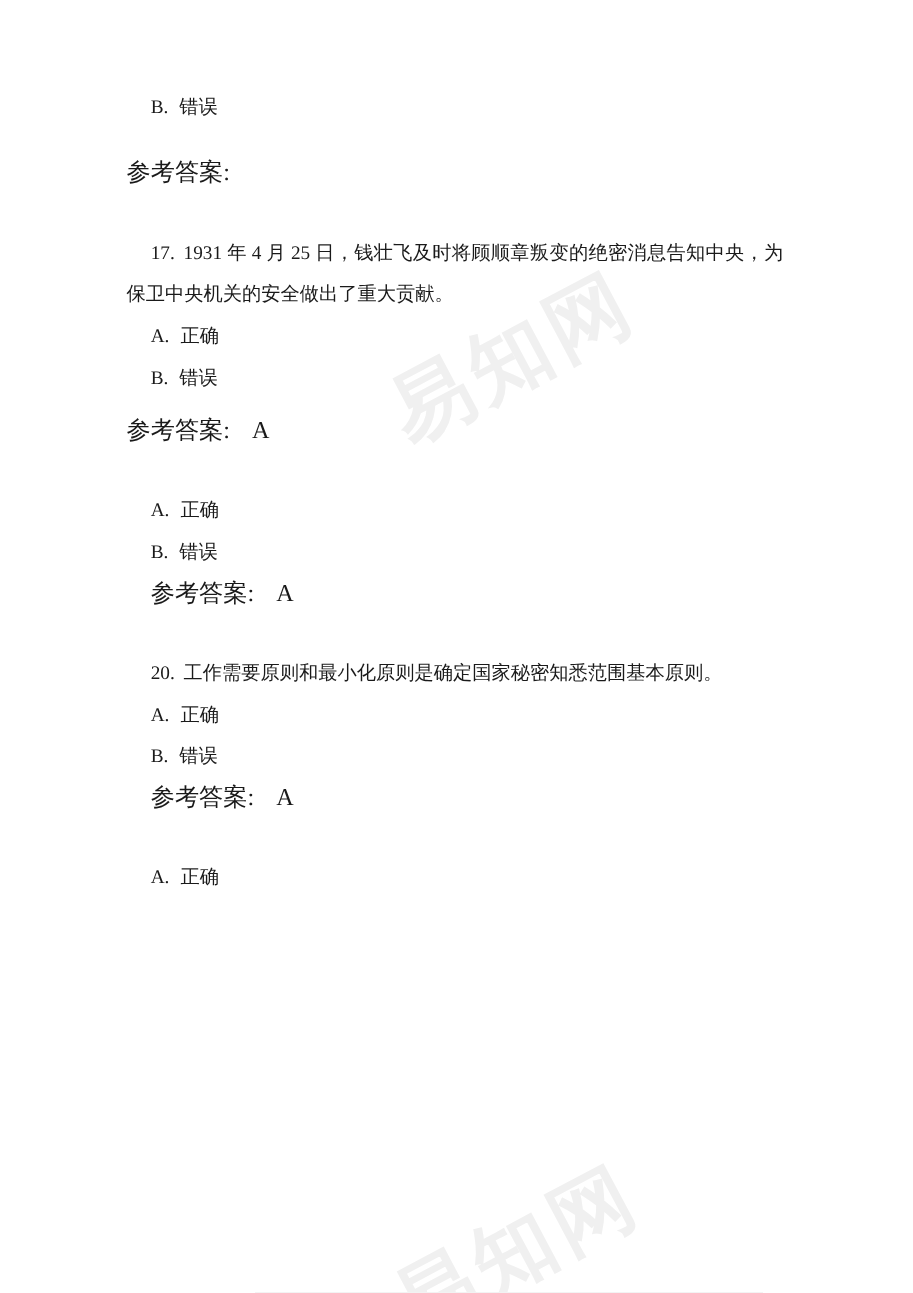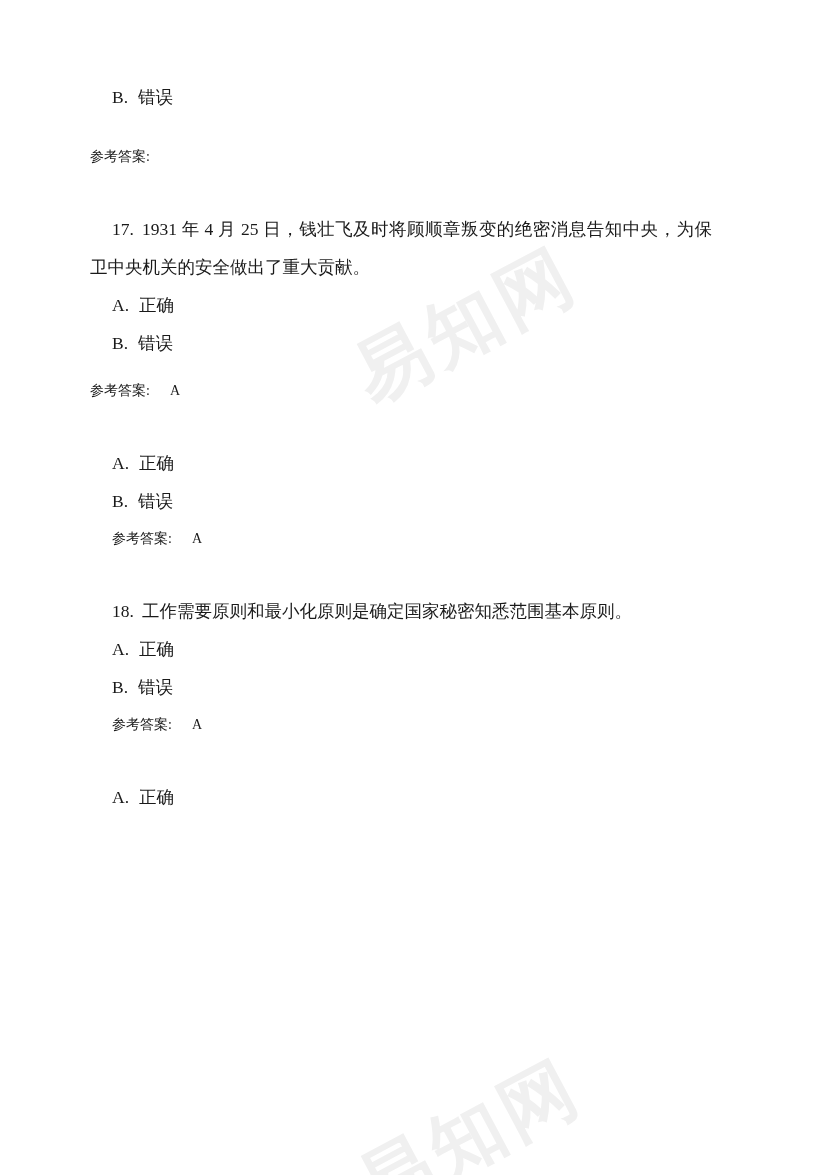--- a/index.html
+++ b/index.html
@@ -18,21 +18,21 @@
     background: #ffffff;
     overflow: hidden;
     box-sizing: border-box;
   }
   .page-inner {
     position: absolute;
     left: 0;
     top: 0;
     right: 0;
     bottom: 0;
-    padding: 78px 118px 40px 90px;
+    padding: 78px 118px 40px 115px;
     box-sizing: border-box;
     z-index: 2;
   }
   
   .watermark {
     position: absolute;
     z-index: 1;
     color: #f0f0f0;
     font-family: "Liberation Sans", "DejaVu Sans", sans-serif;
     font-weight: bold;
@@ -73,21 +73,21 @@
     font-size: 17.5px;
     line-height: 38px;
     color: #1a1a1a;
     margin: 0;
     padding-left: 22px;
   }
   .opt .lab {
     margin-right: 10px;
   }
   .ans {
-    font-size: 14px;
+    font-size: 22px;
     line-height: 38px;
     color: #1a1a1a;
     margin: 0;
   }
   .ans.indent { padding-left: 22px; }
   .ans .ans-val { margin-left: 20px; }
 
   .gap-lg { height: 34px; }
   .gap-md { height: 22px; }
   .gap-sm { height: 10px; }
@@ -141,21 +141,21 @@
       </p>
       <p class="ans indent">
         <span>参考答案:</span><span class="ans-val">A</span>
       </p>
     </div>
 
     <div class="gap-lg"></div>
 
     <div class="block">
       <p class="q-stem">
-        <span class="num">18.</span><span>工作需要原则和最小化原则是确定国家秘密知悉范围基本原则。</span>
+        <span class="num">20.</span><span>工作需要原则和最小化原则是确定国家秘密知悉范围基本原则。</span>
       </p>
       <p class="opt">
         <span class="lab">A.</span><span>正确</span>
       </p>
       <p class="opt">
         <span class="lab">B.</span><span>错误</span>
       </p>
       <p class="ans indent">
         <span>参考答案:</span><span class="ans-val">A</span>
       </p>

